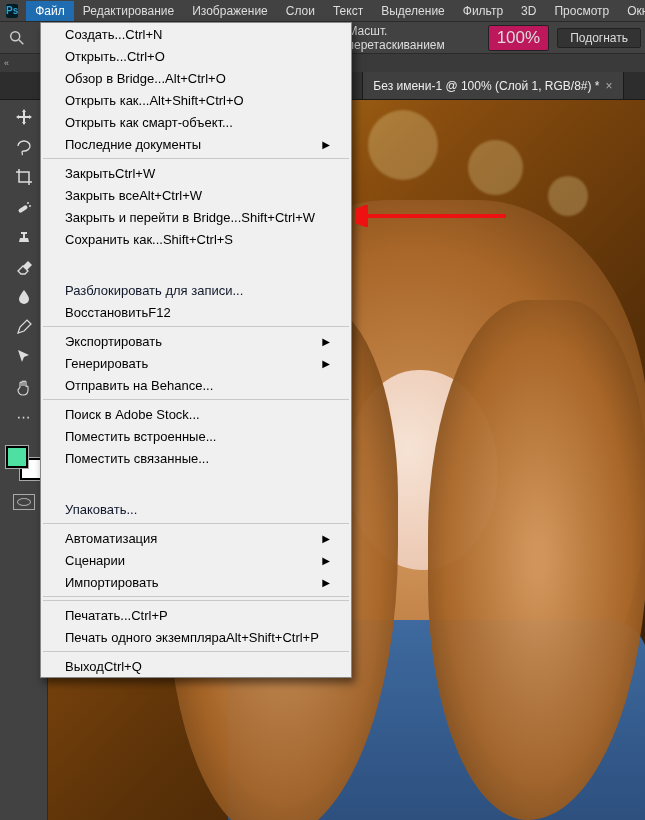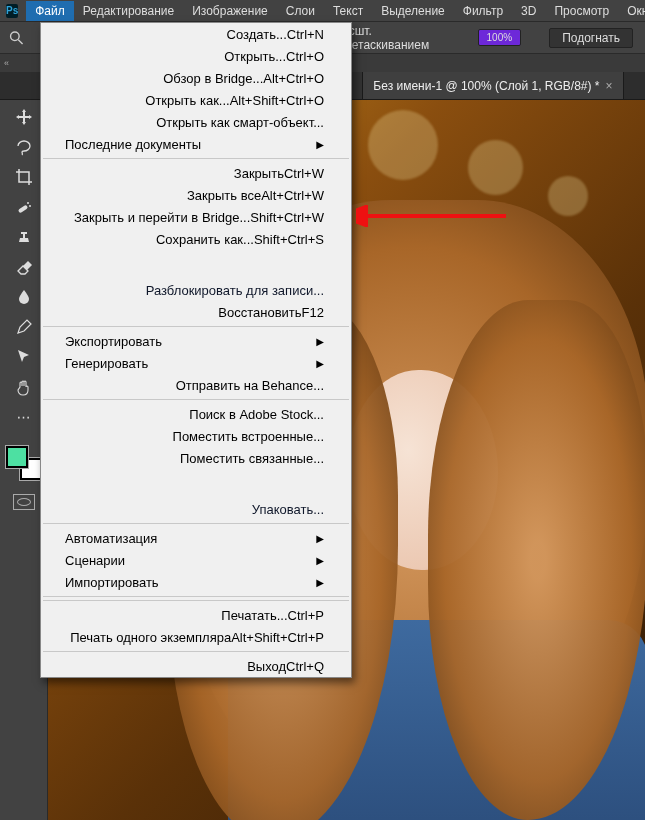--- a/index.html
+++ b/index.html
@@ -48,26 +48,26 @@
       display: flex;
       align-items: center;
       padding-left: 8px;
       border-bottom: 1px solid #2a2a2a;
     }
     .zoom-icon { width: 20px; height: 20px; margin-right: 8px; }
     .zoom-icon svg { width: 100%; height: 100%; fill: none; stroke: #ccc; stroke-width: 1.6; }
     .opt-checkbox { display: flex; align-items: center; margin: 0 10px; }
     .chkbox { width: 12px; height: 12px; border: 1px solid #777; background:#333; margin-right: 4px; display:inline-flex; align-items:center; justify-content:center; font-size:9px; color:#eee;}
     .opt-field {
-      background: #6d28d9; border: 1px solid #222; color:#ddd; padding: 2px 8px;
-      font-size: 10px; border-radius: 2px; text-align: center; margin: 0 16px;
+      background: #be185d; border: 1px solid #222; color:#ddd; padding: 2px 8px;
+      font-size: 17px; border-radius: 2px; text-align: center; margin: 0 4px;
     }
     .opt-btn {
       background: #333; border: 1px solid #222; color:#ddd; padding: 2px 12px;
-      font-size: 12px; border-radius: 2px; margin: 0 12px;
+      font-size: 12px; border-radius: 2px; margin: 0 4px;
     }
     .dbl { display: flex; height: 18px; align-items: center; padding-left: 4px; background:#3a3a3a; }
     .dbl span { font-size: 9px; color:#aaa; letter-spacing: 1px; }
     .tabs-row {
       height: 28px;
       background: #2d2d2d;
       display: flex;
       align-items: stretch;
       border-bottom: 1px solid #1a1a1a;
     }
@@ -132,22 +132,22 @@
       color: #000;
       border: 1px solid #888;
       box-shadow: 3px 5px 8px rgba(0,0,0,0.5);
       z-index: 100;
       font-size: 13px;
     }
     .dd-item {
       height: 22px;
       display: flex;
       align-items: center;
-      justify-content: flex-end;
-      padding: 0 27px 0 24px;
+      justify-content: flex-start;
+      padding: 0 21px 0 24px;
       white-space: nowrap;
     }
     .dd-item.disabled { color: #0f172a; margin-top: 29px; }
     .dd-item.highlight { background: #1f6db0; color: #fff; }
     .dd-sep { height: 1px; background: #c8c8c8; margin: 3px 2px; }
     .dd-item .shortcut { color: inherit; font-size: 13px; }
     .dd-item .sub-arrow { font-size: 10px; margin-left: auto; }
     
     .red-arrow {
       position: absolute;

